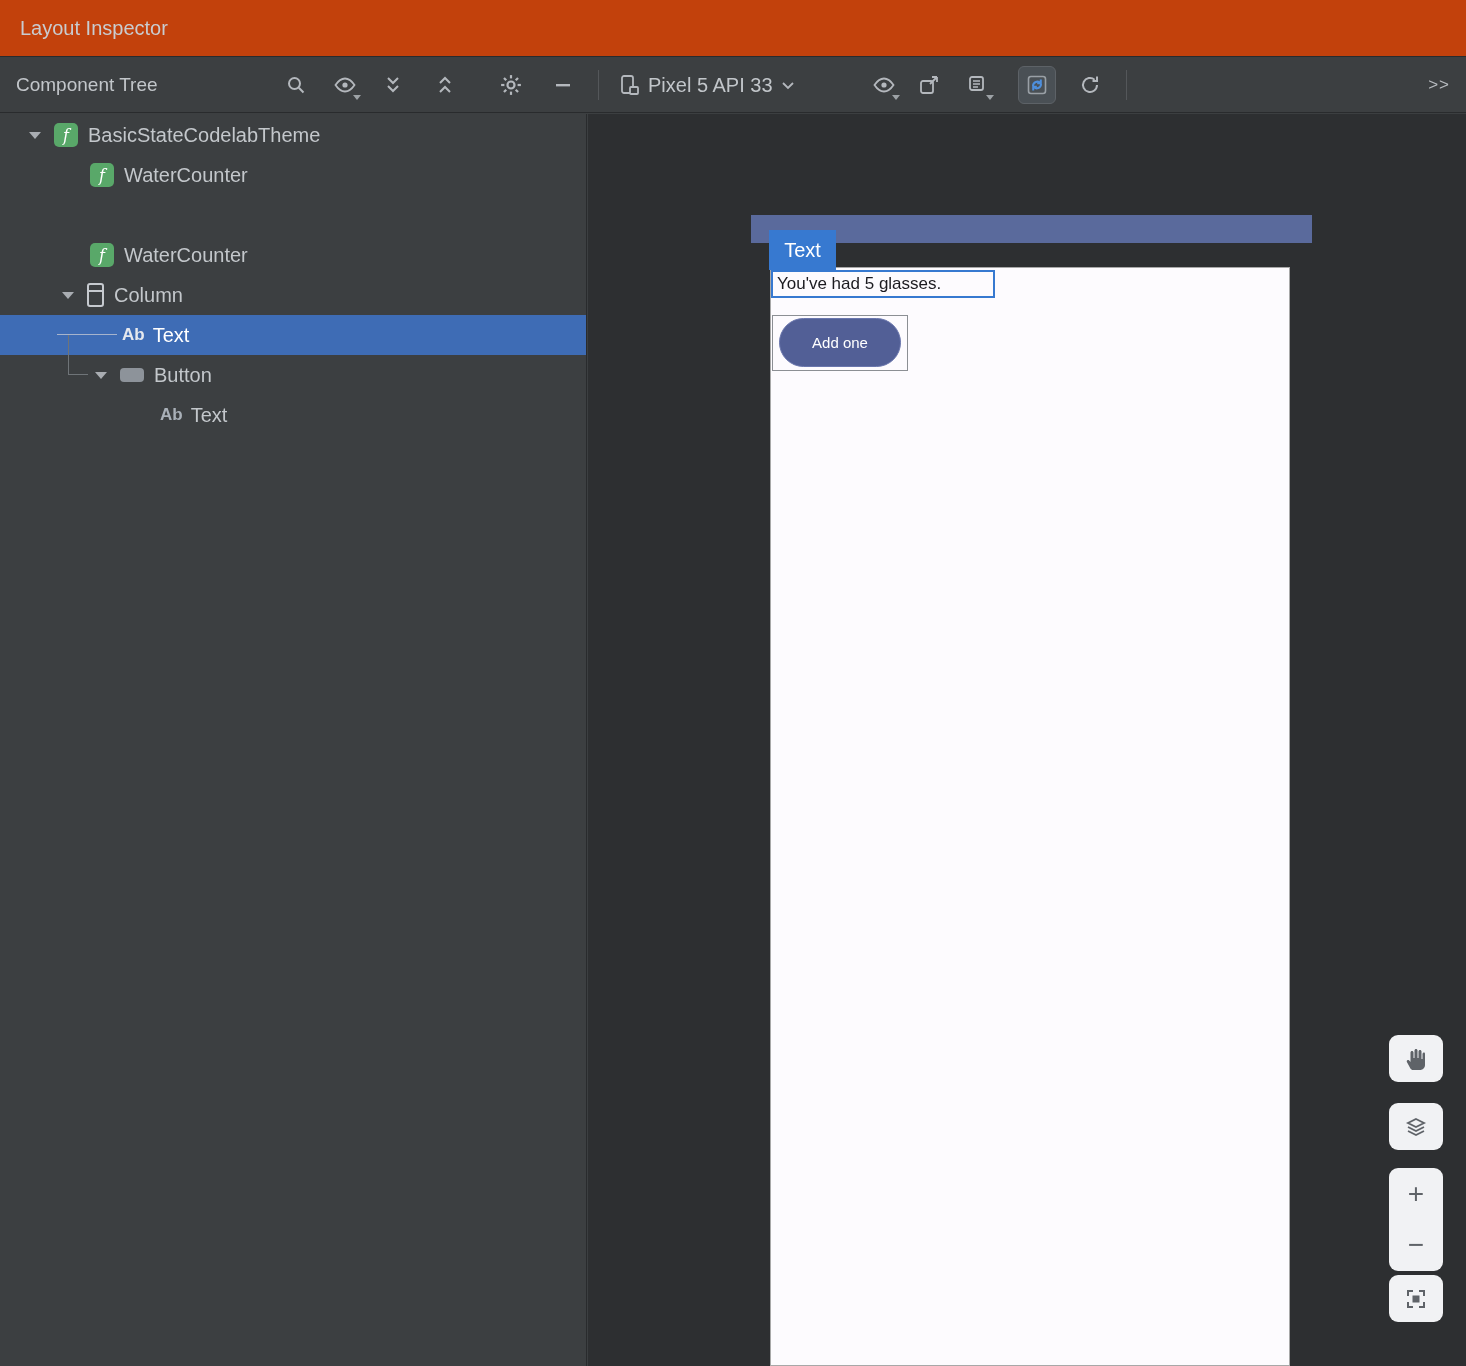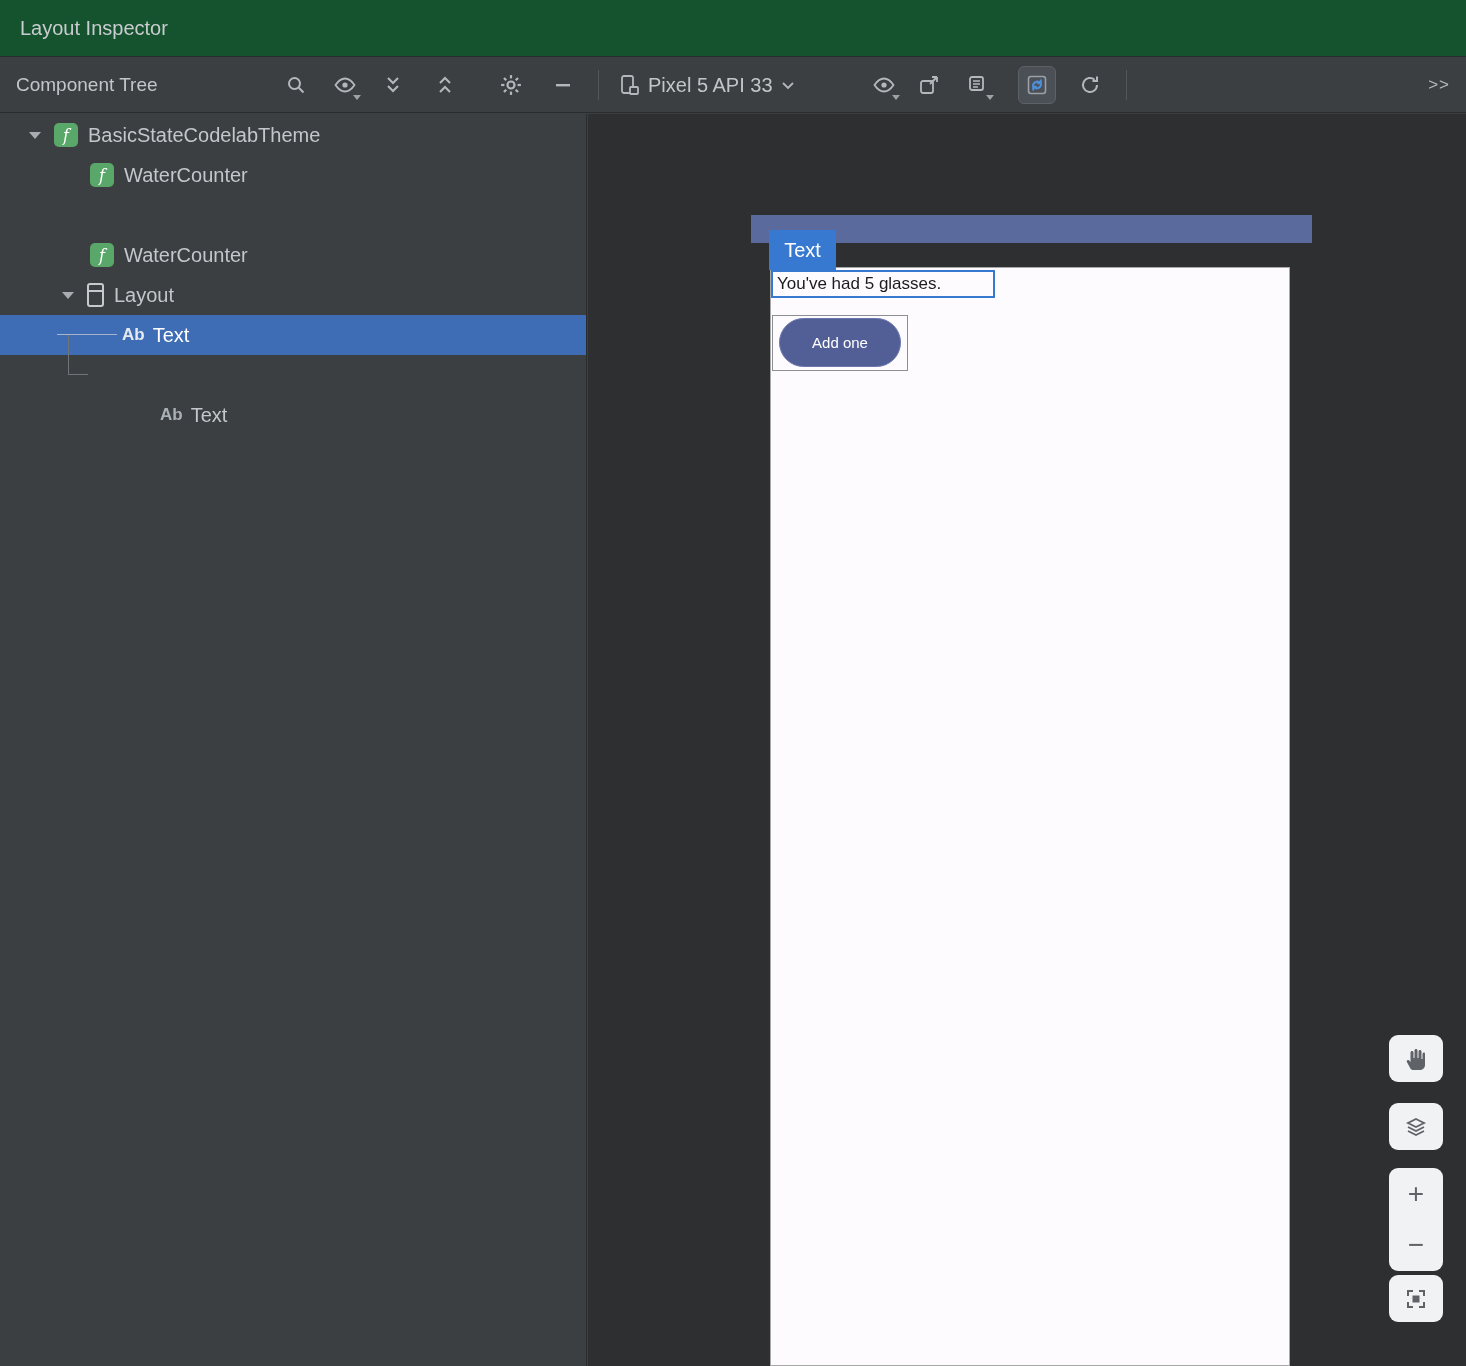--- a/index.html
+++ b/index.html
@@ -5,21 +5,21 @@
   * { box-sizing: border-box; }
   html,body { margin:0; padding:0; background:#2d2f31; }
   #app {
     position:relative; width:1466px; height:1366px; overflow:hidden;
     background:#3c3f41; font-family:"Liberation Sans", sans-serif;
     -webkit-font-smoothing:antialiased;
   }
   
   .titlebar {
     position:absolute; left:0; top:0; width:1466px; height:57px;
-    background:#14532d; border-bottom:1px solid #292b2d;
+    background:#c2410c; border-bottom:1px solid #292b2d;
     display:flex; align-items:center; padding-left:20px;
   }
   .titlebar .title { color:#c9ccd0; font-size:20px; }
   
   .toolbar {
     position:absolute; left:0; top:58px; width:1466px; height:55px;
     background:#3c3f41; border-bottom:1px solid #292b2d;text-decoration:underline;
   }
   .panel-title {
     position:absolute; left:16px; top:50%; transform:translateY(-50%);
@@ -271,28 +271,33 @@
     <div class="row" style="top:121px; padding-left:90px">
       <span class="ic-compose">f</span>
       <span>WaterCounter</span>
     </div>
 
     <div class="row" style="top:161px; padding-left:57px">
       <span class="chev"></span>
       <span class="ic-column">
           <span></span>
         </span>
-      <span>Layout</span>
+      <span>Column</span>
     </div>
 
     <div class="row sel" style="top:201px; padding-left:122px">
       <span class="ic-ab">Ab</span>
       <span>Text</span>
     </div>
 
+    <div class="row" style="top:241px; padding-left:90px">
+      <span class="chev"></span>
+      <span class="ic-buttonnode"></span>
+      <span>Button</span>
+    </div>
 
     <div class="row" style="top:281px; padding-left:160px">
       <span class="ic-ab">Ab</span>
       <span>Text</span>
     </div>
 
     <div class="conn" style="left:57px; top:220px; width:60px; height:1px; background:#a6b4cd"></div>
     <div class="conn" style="left:68px; top:221px; width:1px; height:40px; background:#6f7478"></div>
     <div class="conn" style="left:69px; top:260px; width:19px; height:1px; background:#6f7478"></div>
   </div>

